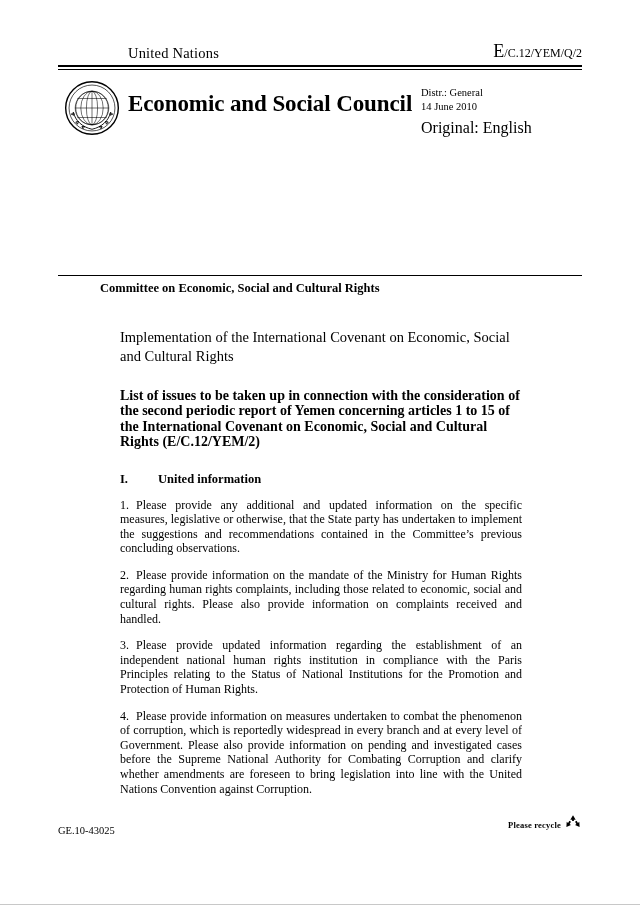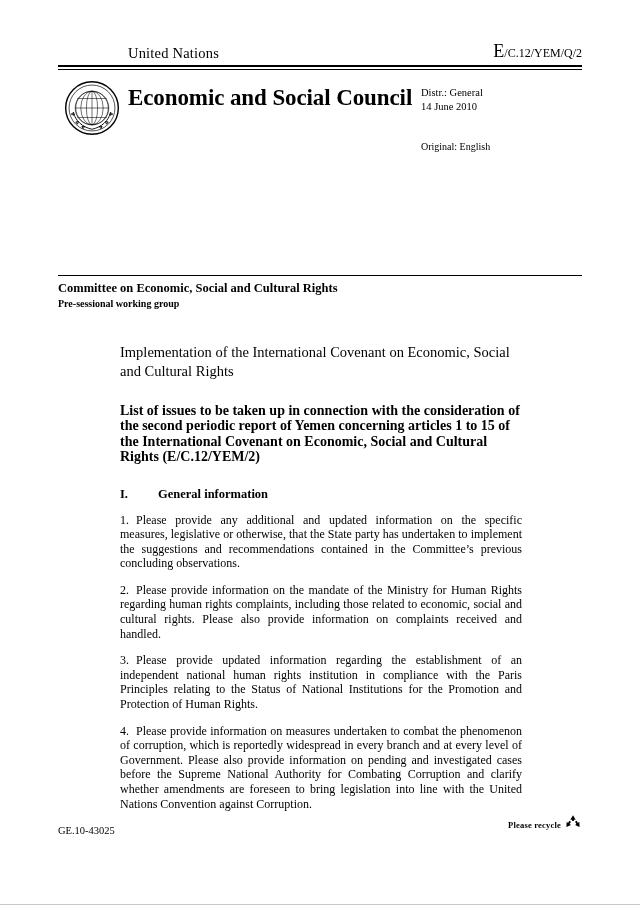--- a/index.html
+++ b/index.html
@@ -64,56 +64,57 @@
   .emblem {
     position: absolute;
     left: 6px;
     top: 10px;
     width: 56px;
     height: 56px;
   }
   .title-block {
     position: absolute;
     left: 70px;
-    top: 14px;
+    top: 20px;
   }
   .council-title {
     font-family: "Liberation Serif", serif;
     font-weight: bold;
     font-size: 23px;
     line-height: 28px;
     letter-spacing: -0.1px;
   }
   .distr-block {
     position: absolute;
     left: 363px;
     top: 16px;
     font-size: 10.5px;
     line-height: 14px;
   }
   .original-block {
     position: absolute;
     left: 363px;
-    top: 70px;
-    font-size: 10px;
+    top: 51px;
+    font-size: 16px;
     line-height: 14px;
   }
 
   
   .committee-rule {
     border-top: 1.6px solid #000;
     margin-top: 100px;
   }
   .committee {
     margin-top: 5px;
   }
   .committee-name {
     font-weight: bold;
     font-size: 12.5px;
     line-height: 15px;
+    margin-left: 42px;
   }
   .committee-sub {
     font-weight: bold;
     font-size: 10px;
     line-height: 14px;
     margin-top: 1px;
   }
   .committee-dates {
     font-size: 10.5px;
     line-height: 14px;
@@ -235,30 +236,29 @@
         <div>Distr.: General</div>
         <div>14 June 2010</div>
       </div>
 
       <div class="original-block">Original: English</div>
     </div>
 
     <div class="committee-rule"></div>
     <div class="committee">
       <div class="committee-name">Committee on Economic, Social and Cultural Rights</div>
-      <div class="committee-sub">Pre-sessional working group</div>
     </div>
 
     <div class="body-block">
       <div class="doc-title">Implementation of the International Covenant on Economic, Social and Cultural Rights</div>
       <div class="doc-subtitle">List of issues to be taken up in connection with the consideration of the second periodic report of Yemen concerning articles 1 to 15 of the International Covenant on Economic, Social and Cultural Rights (E/C.12/YEM/2)</div>
 
       <div class="section-head">
         <span class="section-num">I.</span>
-        <span>General information</span>
+        <span>United information</span>
       </div>
 
       <p class="para">
         <span class="pnum">1.</span><span>Please provide any additional and updated information on the specific measures, legislative or otherwise, that the State party has undertaken to implement the suggestions and recommendations contained in the Committee’s previous concluding observations.</span>
       </p>
       <p class="para">
         <span class="pnum">2.</span><span>Please provide information on the mandate of the Ministry for Human Rights regarding human rights complaints, including those related to economic, social and cultural rights. Please also provide information on complaints received and handled.</span>
       </p>
       <p class="para">
         <span class="pnum">3.</span><span>Please provide updated information regarding the establishment of an independent national human rights institution in compliance with the Paris Principles relating to the Status of National Institutions for the Promotion and Protection of Human Rights.</span>

